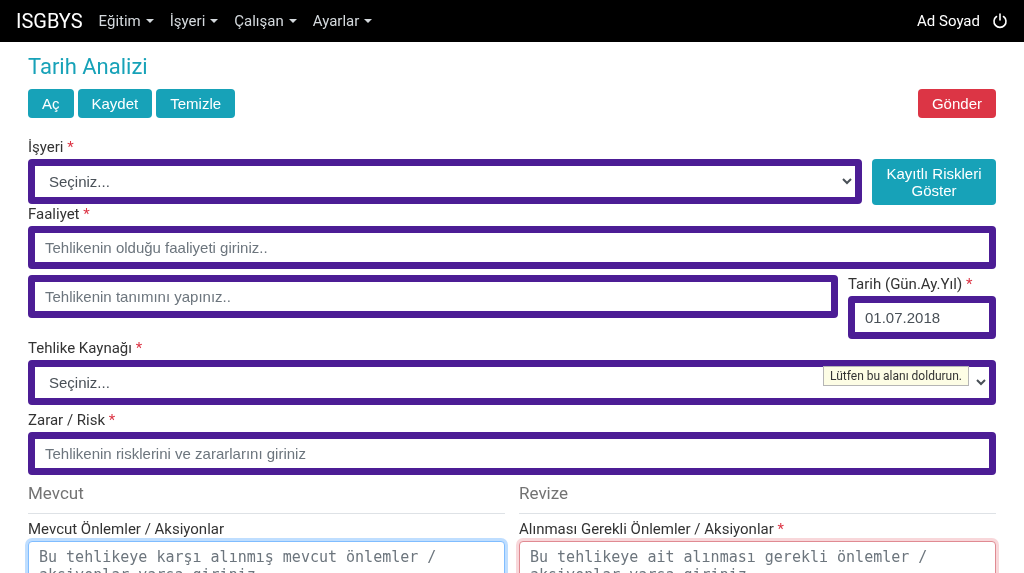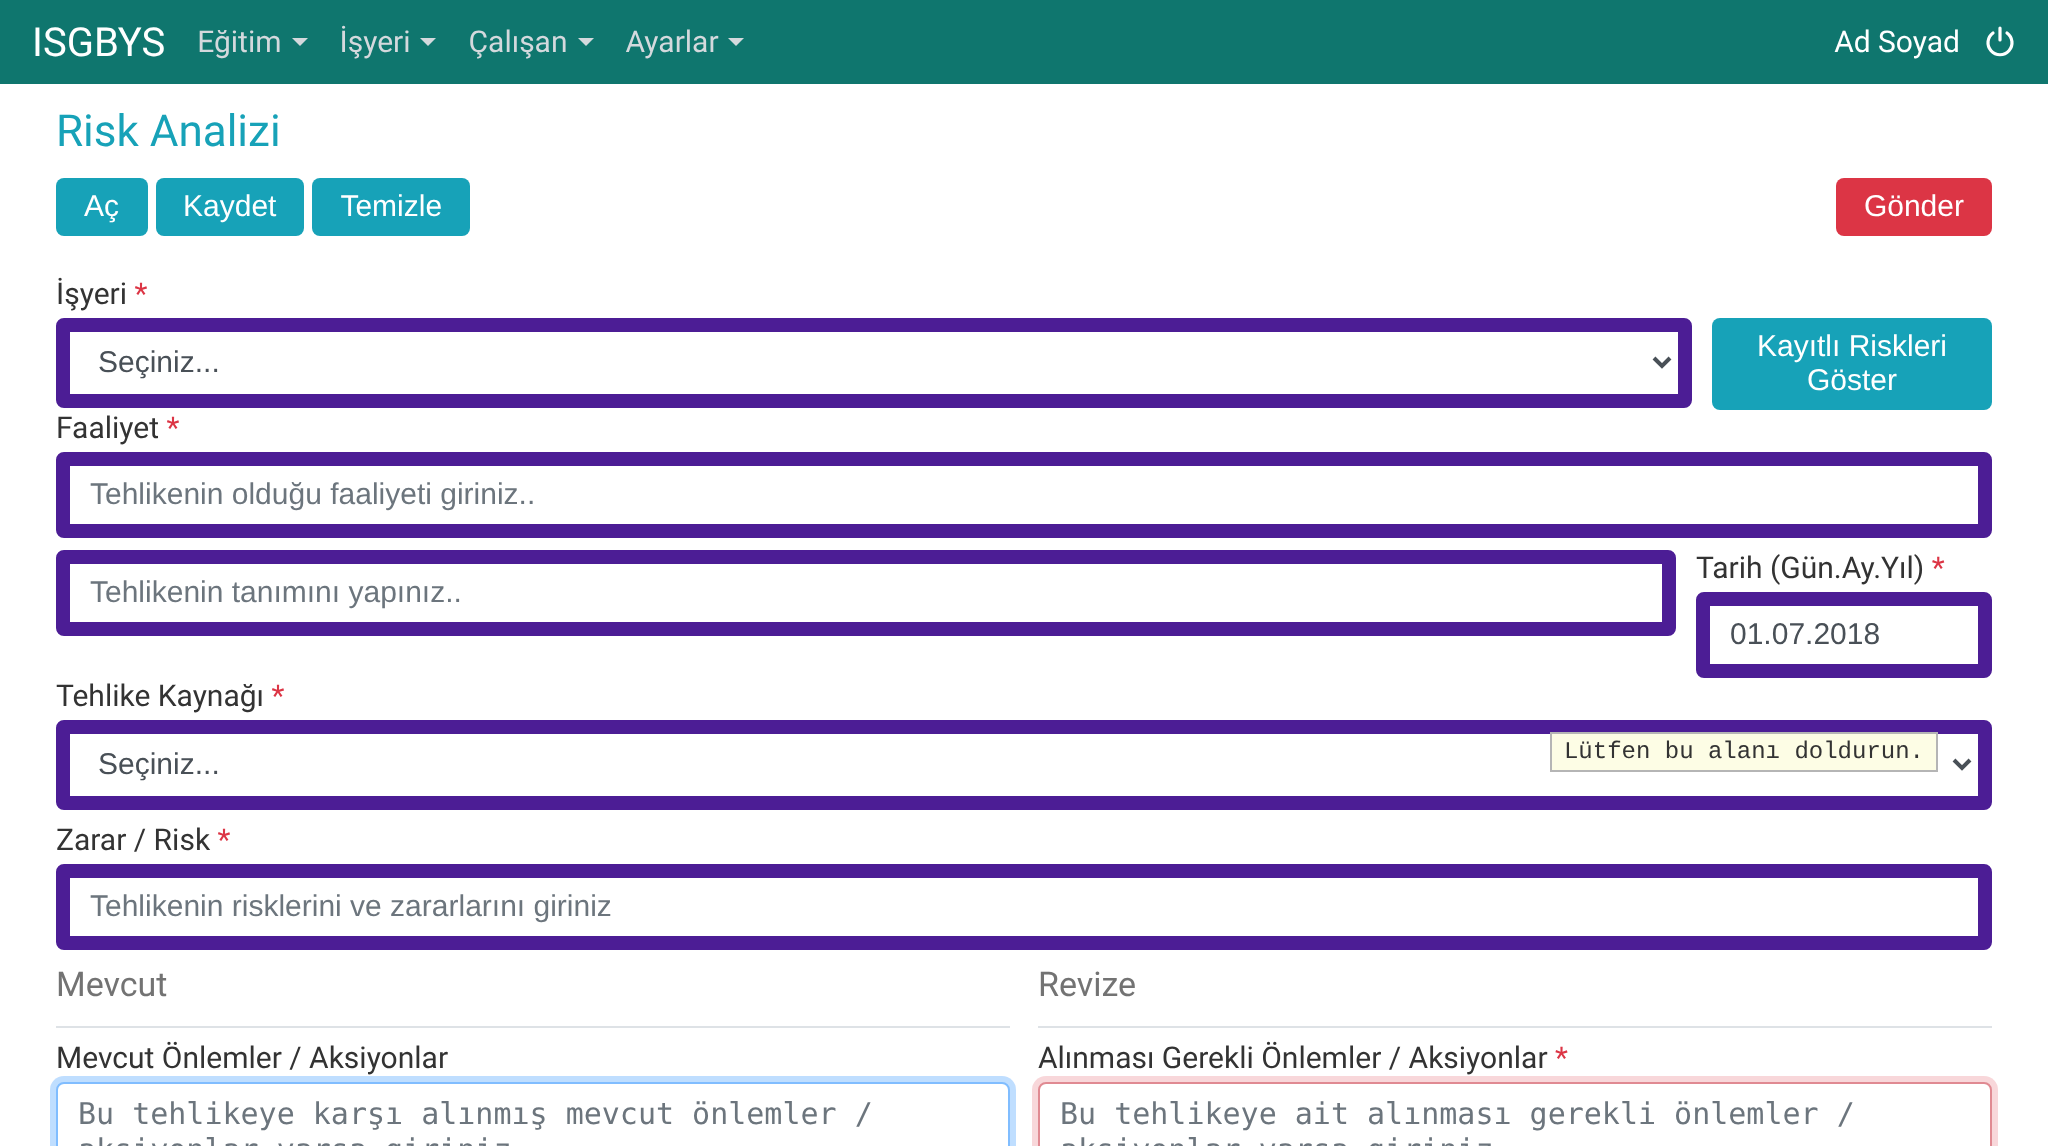--- a/index.html
+++ b/index.html
@@ -8,21 +8,21 @@
       padding: 0;
     }
     body {
       font-family: -apple-system, BlinkMacSystemFont, "Segoe UI", Roboto, "Helvetica Neue", Arial, sans-serif;
       font-size: 16px;
       background: #fff;
       color: #212529;
       width: 1024px;
     }
     .navbar {
-      background-color: #0f766e;
+      background-color: #000000;
       padding: 8px 16px;
       display: flex;
       align-items: center;
       justify-content: space-between;
       height: 42px;
     }
     .navbar-left {
       display: flex;
       align-items: center;
       gap: 16px;
@@ -109,21 +109,21 @@
       align-items: flex-start;
     }
     .form-col {
       flex: 1;
     }
     .form-col-fixed {
       width: 148px;
       flex-shrink: 0;
     }
     .form-col-wide-btn {
-      width: 140px;
+      width: 124px;
       flex-shrink: 0;
     }
     label {
       display: block;
       font-size: 15px;
       margin-bottom: 3px;
       color: #333;
     }
     .required {
       color: #dc3545;
@@ -175,21 +175,20 @@
     .tooltip-float {
       position: absolute;
       background: #fdfde5;
       border: 1px solid #b5b5b5;
       padding: 2px 6px;
       font-size: 12px;
       color: #333;
       right: 55px;
       top: 366px;
       z-index: 100;
-      font-family: Liberation Mono, monospace;
     }
   </style>
 </head>
 <body>
 
 <div class="navbar">
   <div class="navbar-left">
     <a class="navbar-brand">ISGBYS</a>
     <div class="nav-item">
       <span>Eğitim</span>
@@ -211,21 +210,21 @@
   <div class="navbar-right">
     <span class="user-name">Ad Soyad</span>
     <svg class="power-icon" viewBox="0 0 16 16" fill="none" stroke="#fff" stroke-width="1.6">
       <path d="M8 1v6" stroke-linecap="round"></path>
       <path d="M4.5 3.5a6 6 0 1 0 7 0" stroke-linecap="round"></path>
     </svg>
   </div>
 </div>
 
 <div class="container">
-  <h1 class="page-title">Risk Analizi</h1>
+  <h1 class="page-title">Tarih Analizi</h1>
 
   <div class="button-row">
     <div class="button-left">
       <button class="btn btn-info">Aç</button>
       <button class="btn btn-info">Kaydet</button>
       <button class="btn btn-info">Temizle</button>
     </div>
     <button class="btn btn-danger">Gönder</button>
   </div>
 

